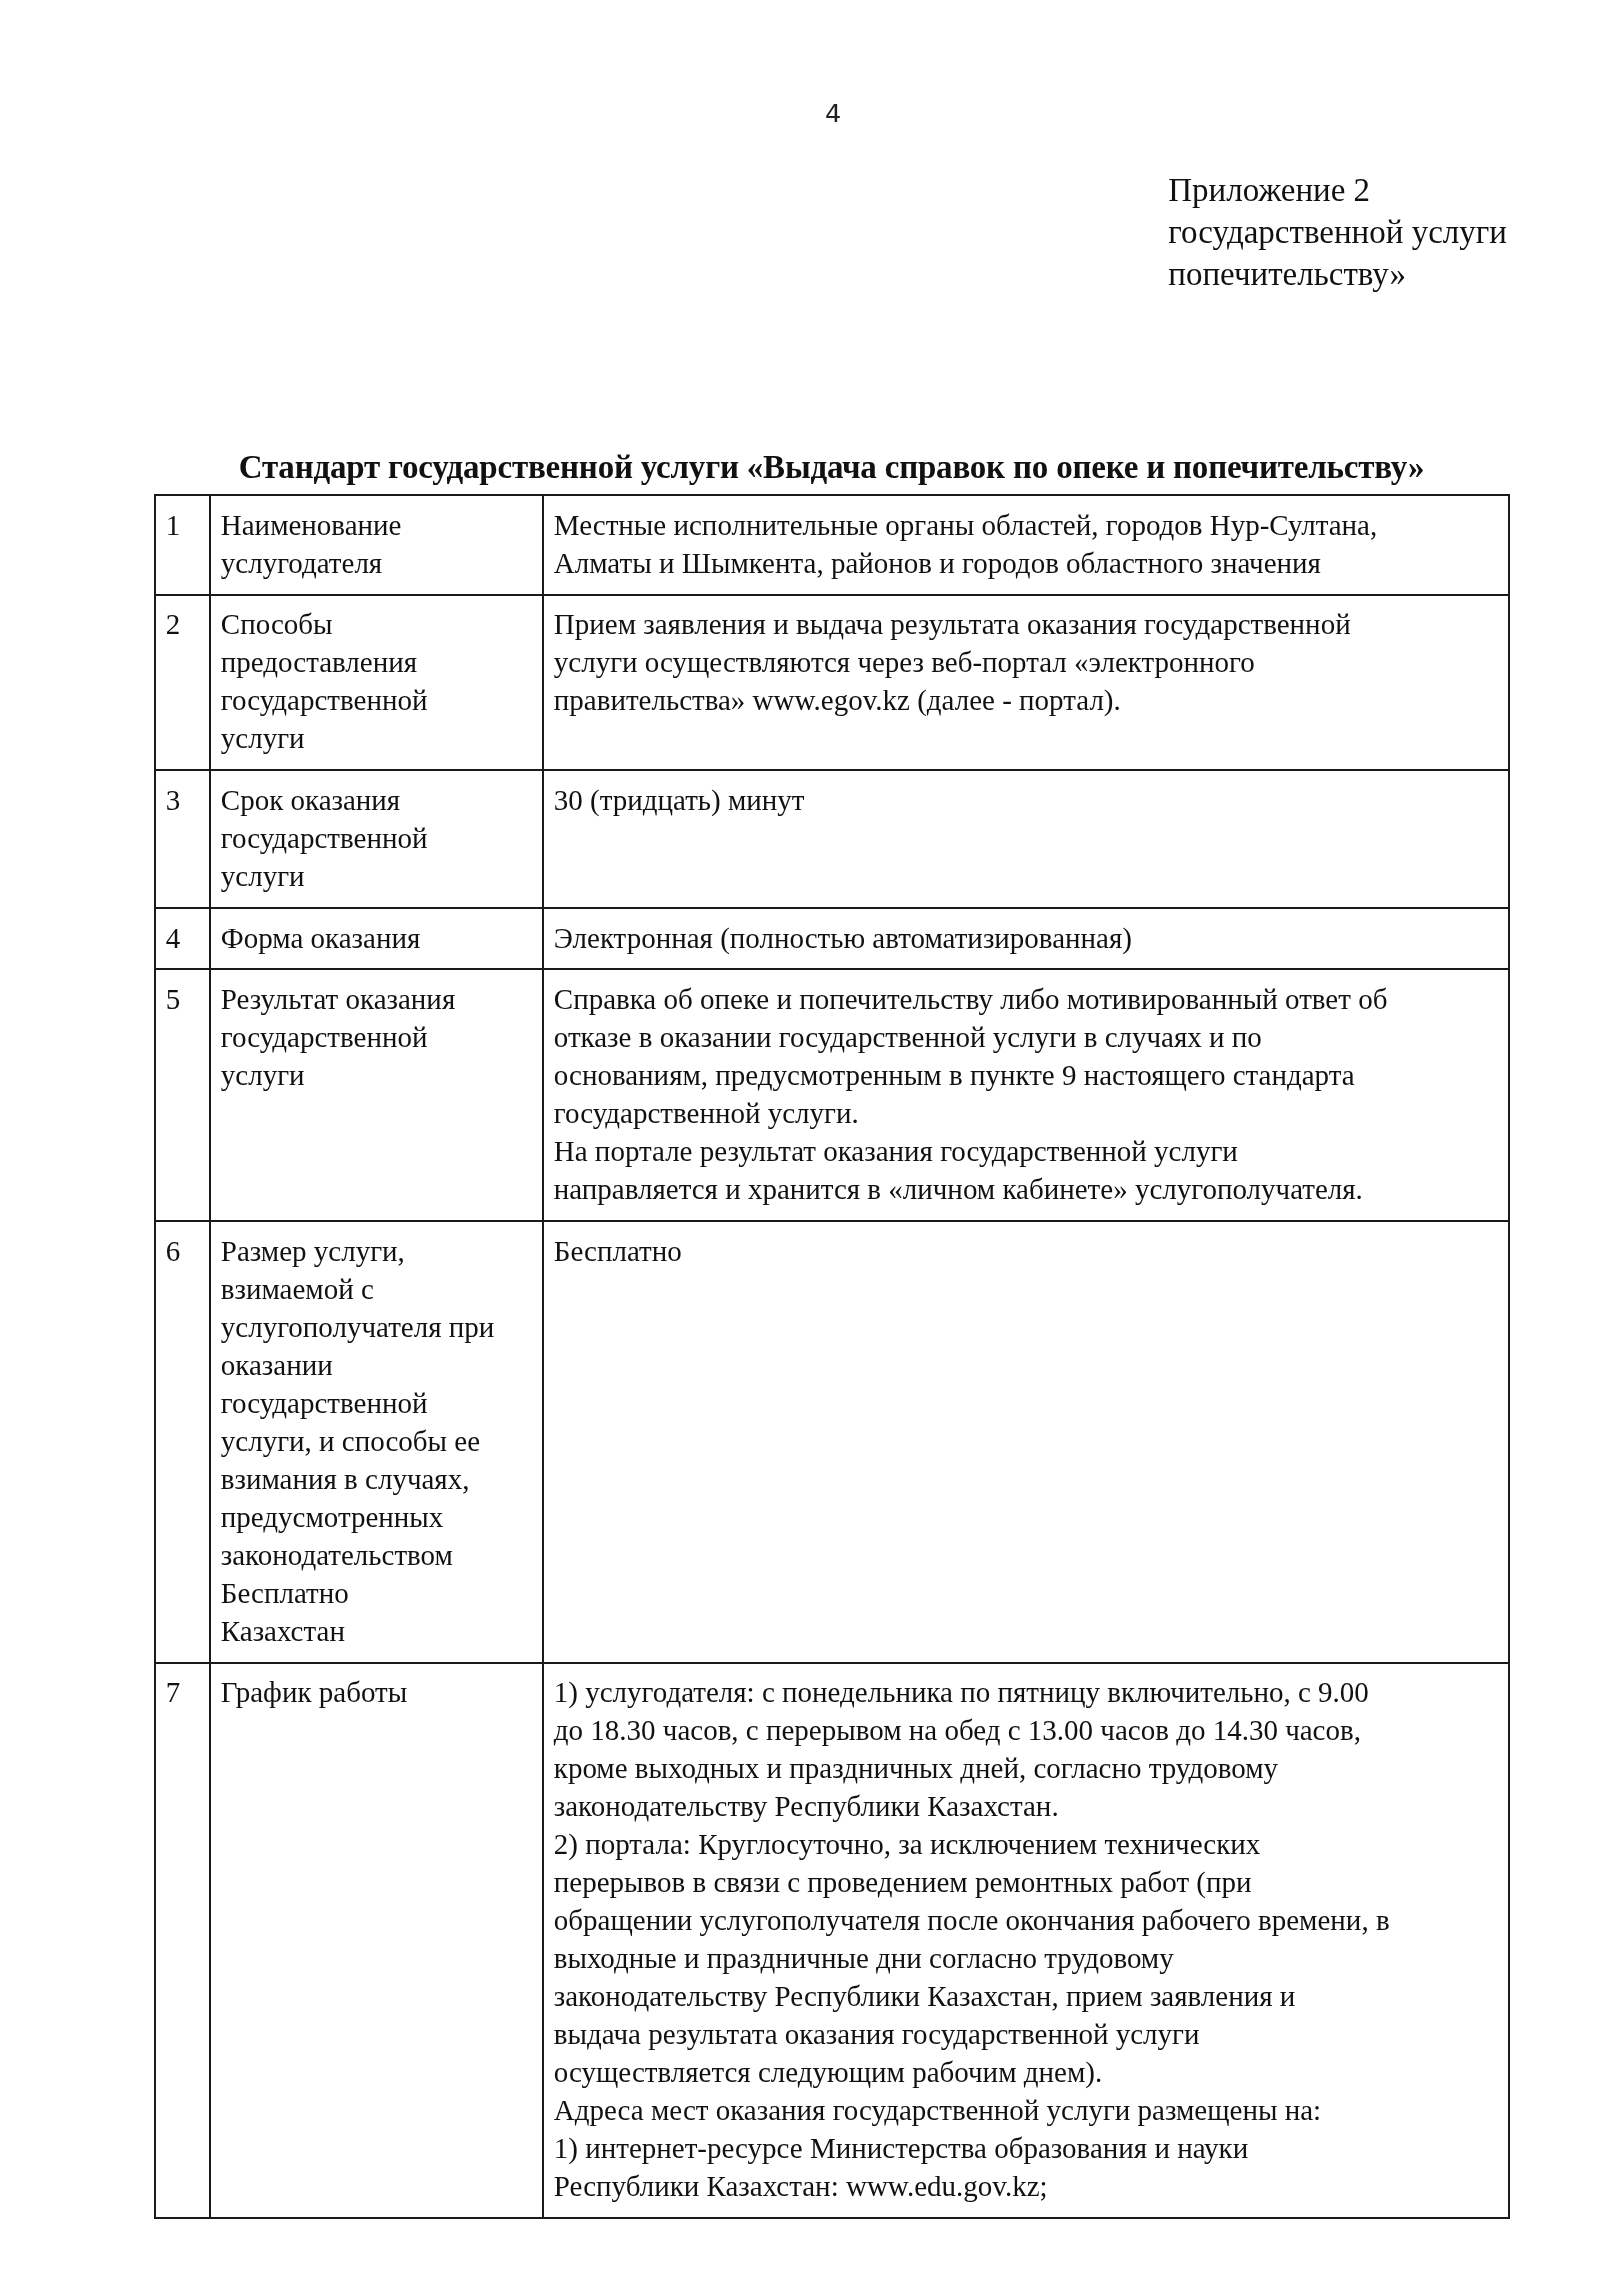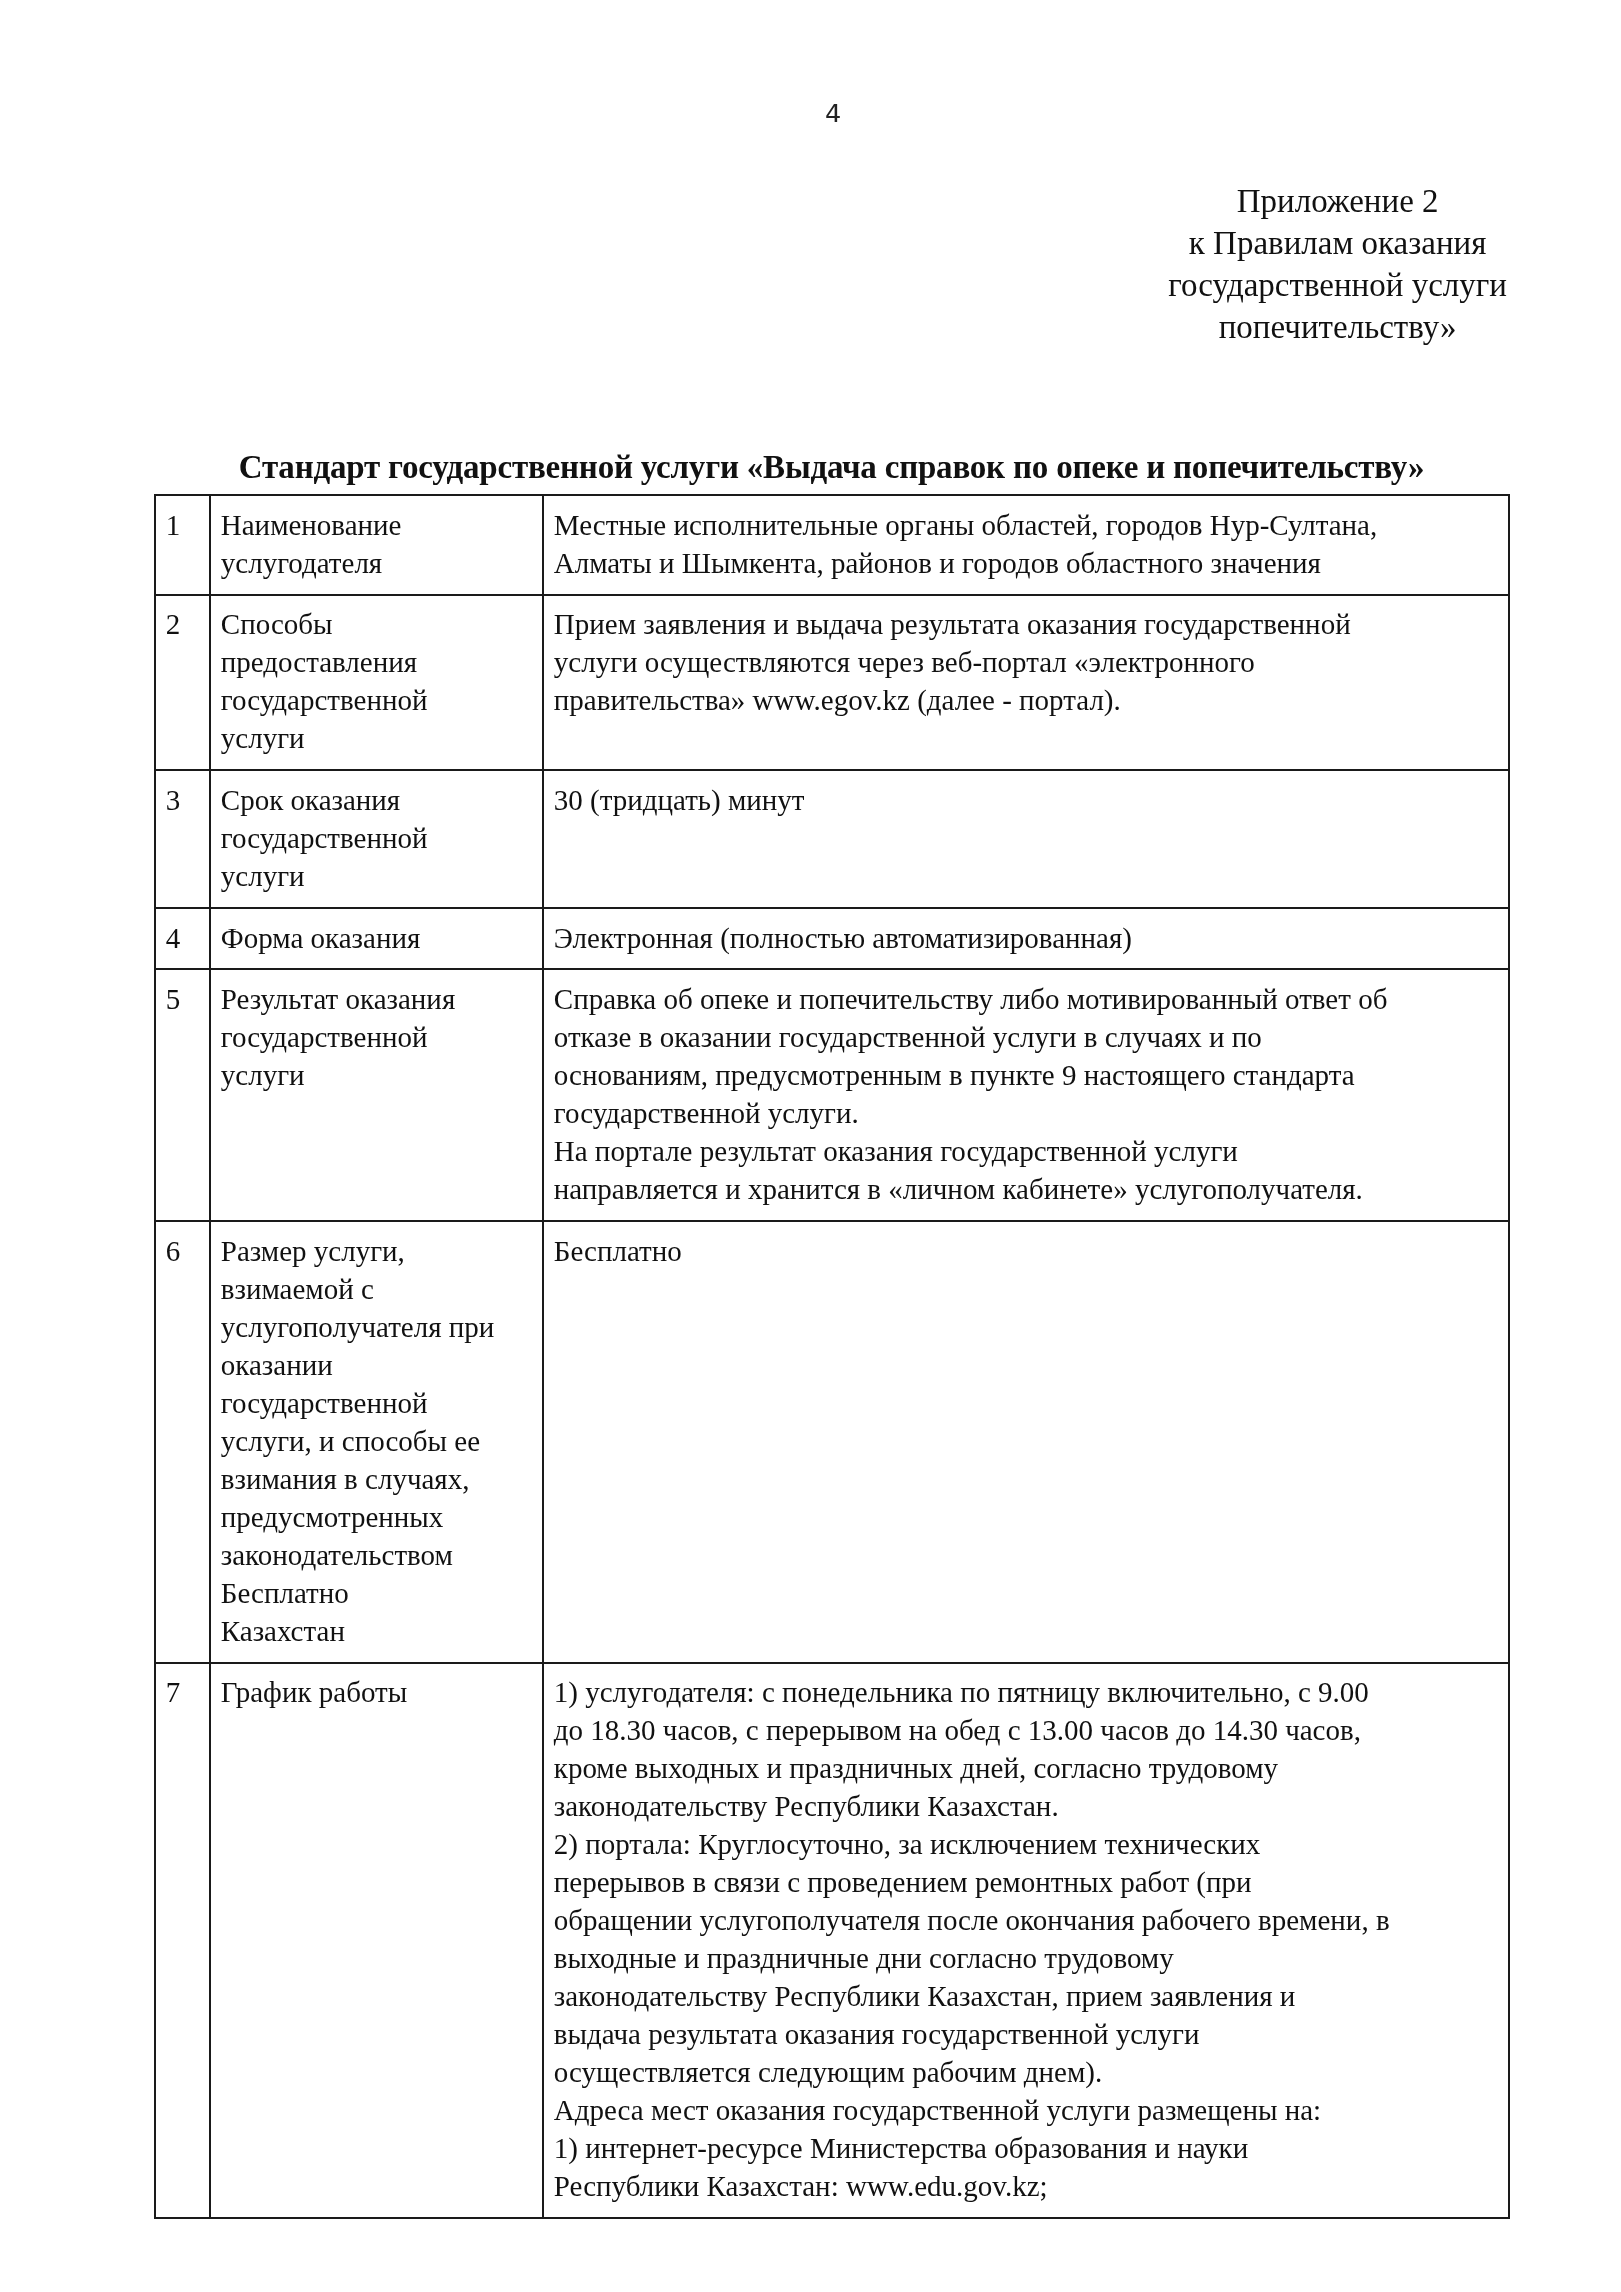--- a/index.html
+++ b/index.html
@@ -8,21 +8,21 @@
     font-family: "Liberation Serif", "DejaVu Serif", serif;
     color: #111111;
   }
   .page-number {
     position: absolute; top: 98px; left: 0; width: 1666px; text-align: center;
     font-family: "DejaVu Sans", "Liberation Sans", sans-serif;
     font-size: 25.5px; color: #222;
   }
   .appendix {
     position: absolute; top: 169px; right: 114px;
-    text-align: center; font-size: 33px; line-height: 42px; margin-top: 11px;
+    text-align: left; font-size: 33px; line-height: 42px;
   }
   .appendix div { white-space: nowrap; }
   .doc-title {
     position: absolute; top: 431px; left: 154px; width: 1355px;
     text-align: center; font-weight: bold; font-size: 33px; white-space: nowrap;
     letter-spacing: -0.2px;
     margin-top: 18px;
   }
   table.std {
     position: absolute; top: 494px; left: 154px; width: 1355px;
@@ -40,21 +40,20 @@
   td.num { padding-left: 7.8px; padding-right: 2px; }
   .line { display: block; white-space: nowrap; }
 </style>
 </head>
 <body>
 
 <div class="page-number">4</div>
 
 <div class="appendix">
   <div>Приложение 2</div>
-  <div>к Правилам оказания</div>
   <div>государственной услуги</div>
   <div>попечительству»</div>
 </div>
 
 <div class="doc-title">Стандарт государственной услуги «Выдача справок по опеке и попечительству»</div>
 
 <table class="std">
   <colgroup>
     <col class="c-num">
       <col class="c-name">

